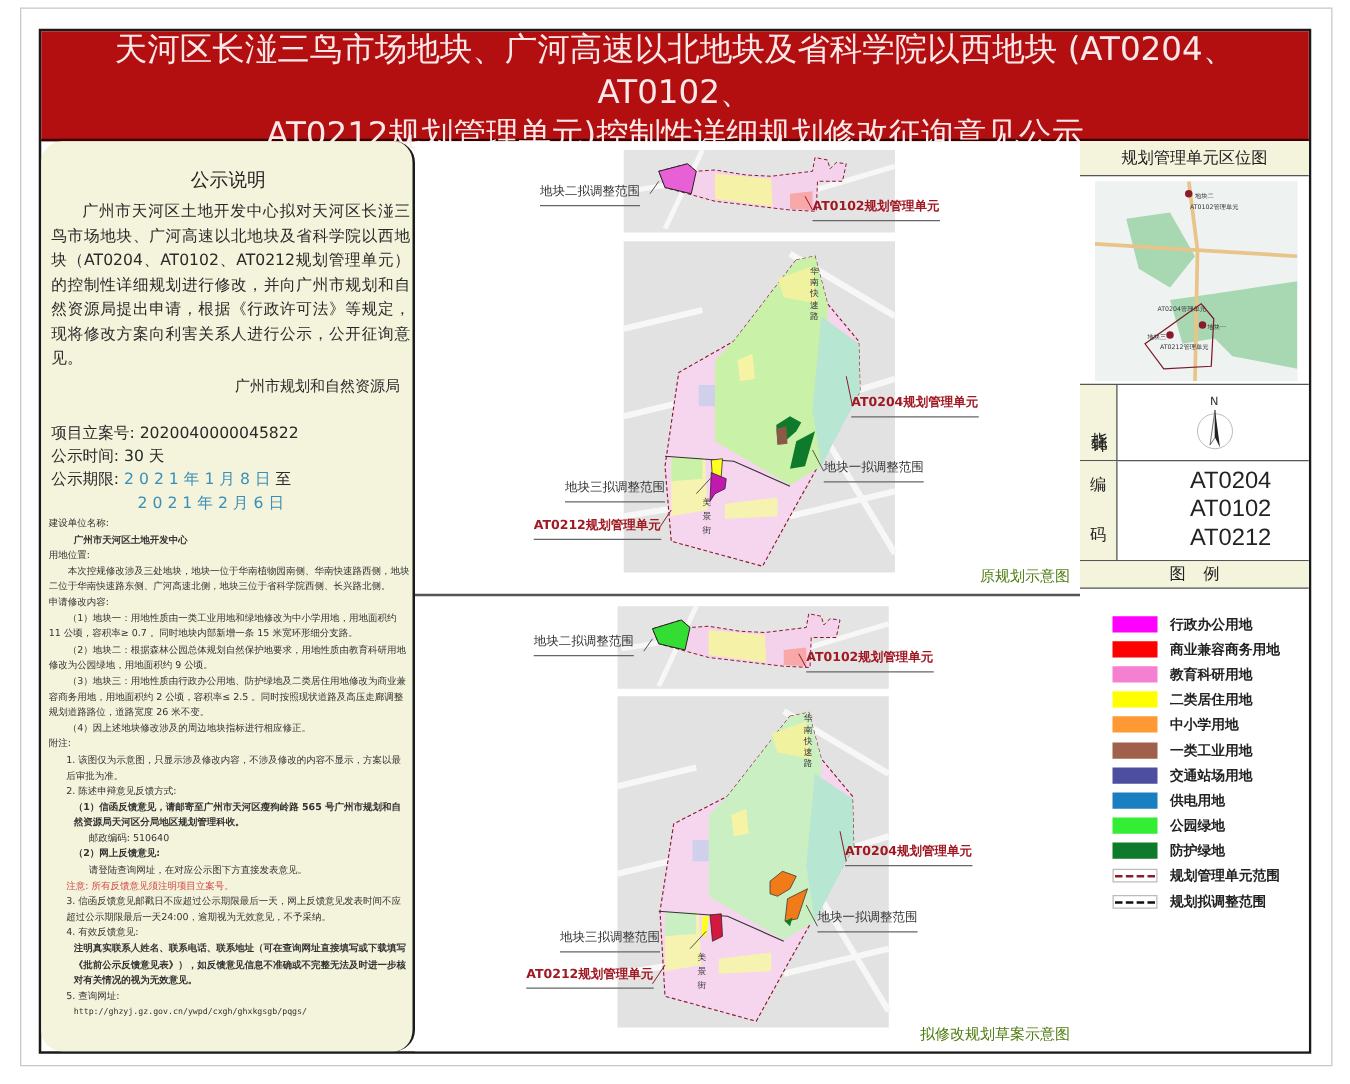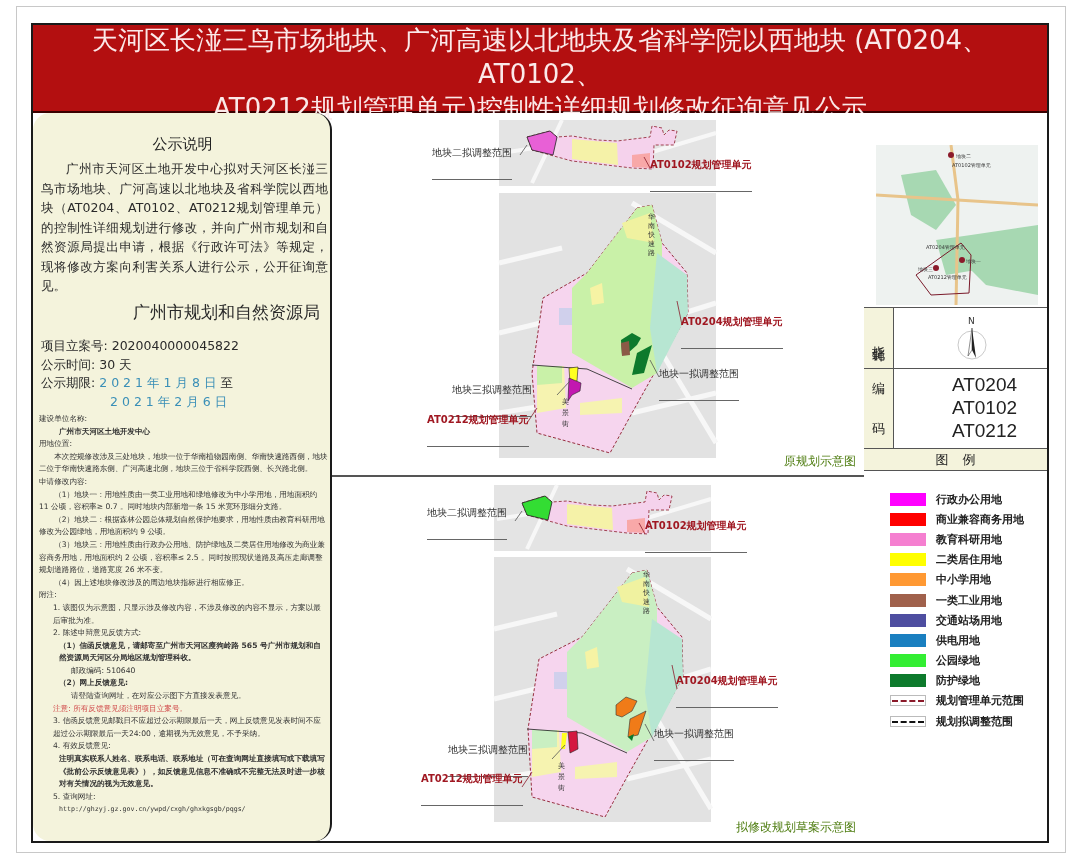--- a/index.html
+++ b/index.html
@@ -9,21 +9,21 @@
   .page-frame { position: absolute; left: 16px; top: 6px; width: 1050px; height: 847px; border: 1px solid #c8c8c8; background: #fff; }
   .board { position: absolute; left: 31px; top: 23px; width: 1018px; height: 820px; border: 2px solid #1a1a1a; background: #fff; }
 
   .header { position: absolute; left: 0; top: 0; width: 1014px; height: 88px; background: #b30f10; border-bottom: 2px solid #3a0000; display:flex; align-items:center; justify-content:center; text-align:center; }
   .header-title { color: #fbe9e9; font-size: 26px; line-height: 34px; letter-spacing: 0px; padding: 0 14px; font-family: "DejaVu Sans", sans-serif; margin-top: 12px; }
 
   
   .left { position: absolute; left: 0; top: 88px; width: 299px; height: 728px; background: #f4f3dc; border-right: 2px solid #1a1a1a; border-radius: 17px; }
   .notice-title { position: absolute; left: 0; top: 22px; width: 299px; text-align: center; font-size: 15px; color: #222; }
   .notice-body { position: absolute; left: 8px; top: 46px; width: 287px; font-size: 12.5px; line-height: 19.5px; color: #2a2a2a; text-indent: 2em; text-align: justify; }
-  .notice-sign { position: absolute; right: 10px; top: 188px; font-size: 17px; color: #2a2a2a; }
+  .notice-sign { position: absolute; right: 10px; top: 188px; font-size: 12px; color: #2a2a2a; }
   .meta { position: absolute; left: 8px; top: 224px; width: 287px; font-size: 12.5px; line-height: 18.5px; color: #2a2a2a; }
   .meta-row { display: flex; text-align: center; }
   .meta-label { white-space: nowrap; }
   .meta-date { color: #3a8fb7; letter-spacing: 4px; }
   .meta-date2 { padding-left: 69px; color: #3a8fb7; letter-spacing: 4px; }
 
   .details { position: absolute; left: 6px; top: 300px; width: 289px; font-size: 7.6px; line-height: 12.6px; color: #333; }
   .details p { margin: 0; }
   .ind1 { padding-left: 14px; }
   .ind2 { padding-left: 20px; font-weight: bold; }
@@ -33,21 +33,21 @@
 
   
   .center { position: absolute; left: 299px; top: 88px; width: 532px; height: 728px; background: #fff; }
   .map-panel { position: absolute; left: 0; width: 532px; height: 364px; }
   .map-panel.top { top: 0; border-bottom: 2px solid #555; }
   .map-panel.bottom { top: 366px; }
   .map-caption { position: absolute; right: 8px; font-size: 12px; color: #4d7c0f; }
   .map-panel.top .map-caption { top: 340px; }
   .map-panel.bottom .map-caption { top: 340px; }
   .map-svg { position: absolute; left: 0; top: 0; }
-  .callout { position: absolute; font-size: 10px; color: #333; white-space: nowrap; padding-bottom: 19px; border-bottom: 1px solid #666; }
+  .callout { position: absolute; font-size: 10px; color: #333; white-space: nowrap; padding-bottom: 4px; border-bottom: 1px solid #666; }
   .callout.red { color: #a01822; font-weight: bold; }
 
   
   .right { position: absolute; left: 831px; top: 88px; width: 183px; height: 728px; background: #fff; }
   .loc-title { position: absolute; left: 0; top: 0; width: 183px; height: 28px; background: #f4f3dc; border-bottom: 1px solid #555; text-align: center; font-size: 13px; line-height: 28px; color: #222; }
   .loc-map { position: absolute; left: 12px; top: 32px; width: 162px; height: 160px; background: #eef2f2; overflow: hidden; }
   .row-compass { position: absolute; left: 0; top: 194px; width: 183px; height: 62px; border-top: 1px solid #555; border-bottom: 1px solid #555; }
   .row-code { position: absolute; left: 0; top: 256px; width: 183px; height: 80px; border-bottom: 1px solid #555; }
   .side-label { position: absolute; left: 0; top: 0; width: 30px; height: 100%; background: #f4f3dc; border-right: 1px solid #555; font-size: 13px; color: #222; display: flex; flex-direction: column; align-items: center; justify-content: center; line-height: 19px; }
   .side-label.spaced { justify-content: space-around; }
@@ -225,20 +225,21 @@
       <div class="callout red" style="left:313px;top:40px">AT0102规划管理单元</div>
       <div class="callout red" style="left:344px;top:195px">AT0204规划管理单元</div>
       <div class="callout" style="left:322px;top:248px">地块一拟调整范围</div>
       <div class="callout" style="left:116px;top:264px">地块三拟调整范围</div>
       <div class="callout red" style="left:89px;top:293px">AT0212规划管理单元</div>
       <div class="map-caption">拟修改规划草案示意图</div>
     </div>
   </div>
 
   <div class="right">
+    <div class="loc-title">规划管理单元区位图</div>
     <div class="loc-map">
       <svg width="162" height="160">
         <rect width="162" height="160" fill="#eef2f0"></rect>
         <path d="M25,30 L60,25 L80,60 L60,85 L35,70 Z" fill="#a7d8b2"></path>
         <path d="M95,90 L162,80 L162,150 L110,140 L90,120 Z" fill="#a7d8b2"></path>
         <path d="M60,95 L95,90 L100,125 L70,130 Z" fill="#a7d8b2"></path>
         <path d="M0,50 L162,60" stroke="#e8c48a" stroke-width="3" fill="none"></path>
         <path d="M75,0 L82,55 L80,160" stroke="#e8c48a" stroke-width="3" fill="none"></path>
         <path d="M40,130 L75,105 L85,98 L95,110 L93,148 L55,150 Z" fill="none" stroke="#7a1a2a" stroke-width="1"></path>
         <circle cx="75" cy="10" r="3" fill="#8b1a2a"></circle>

